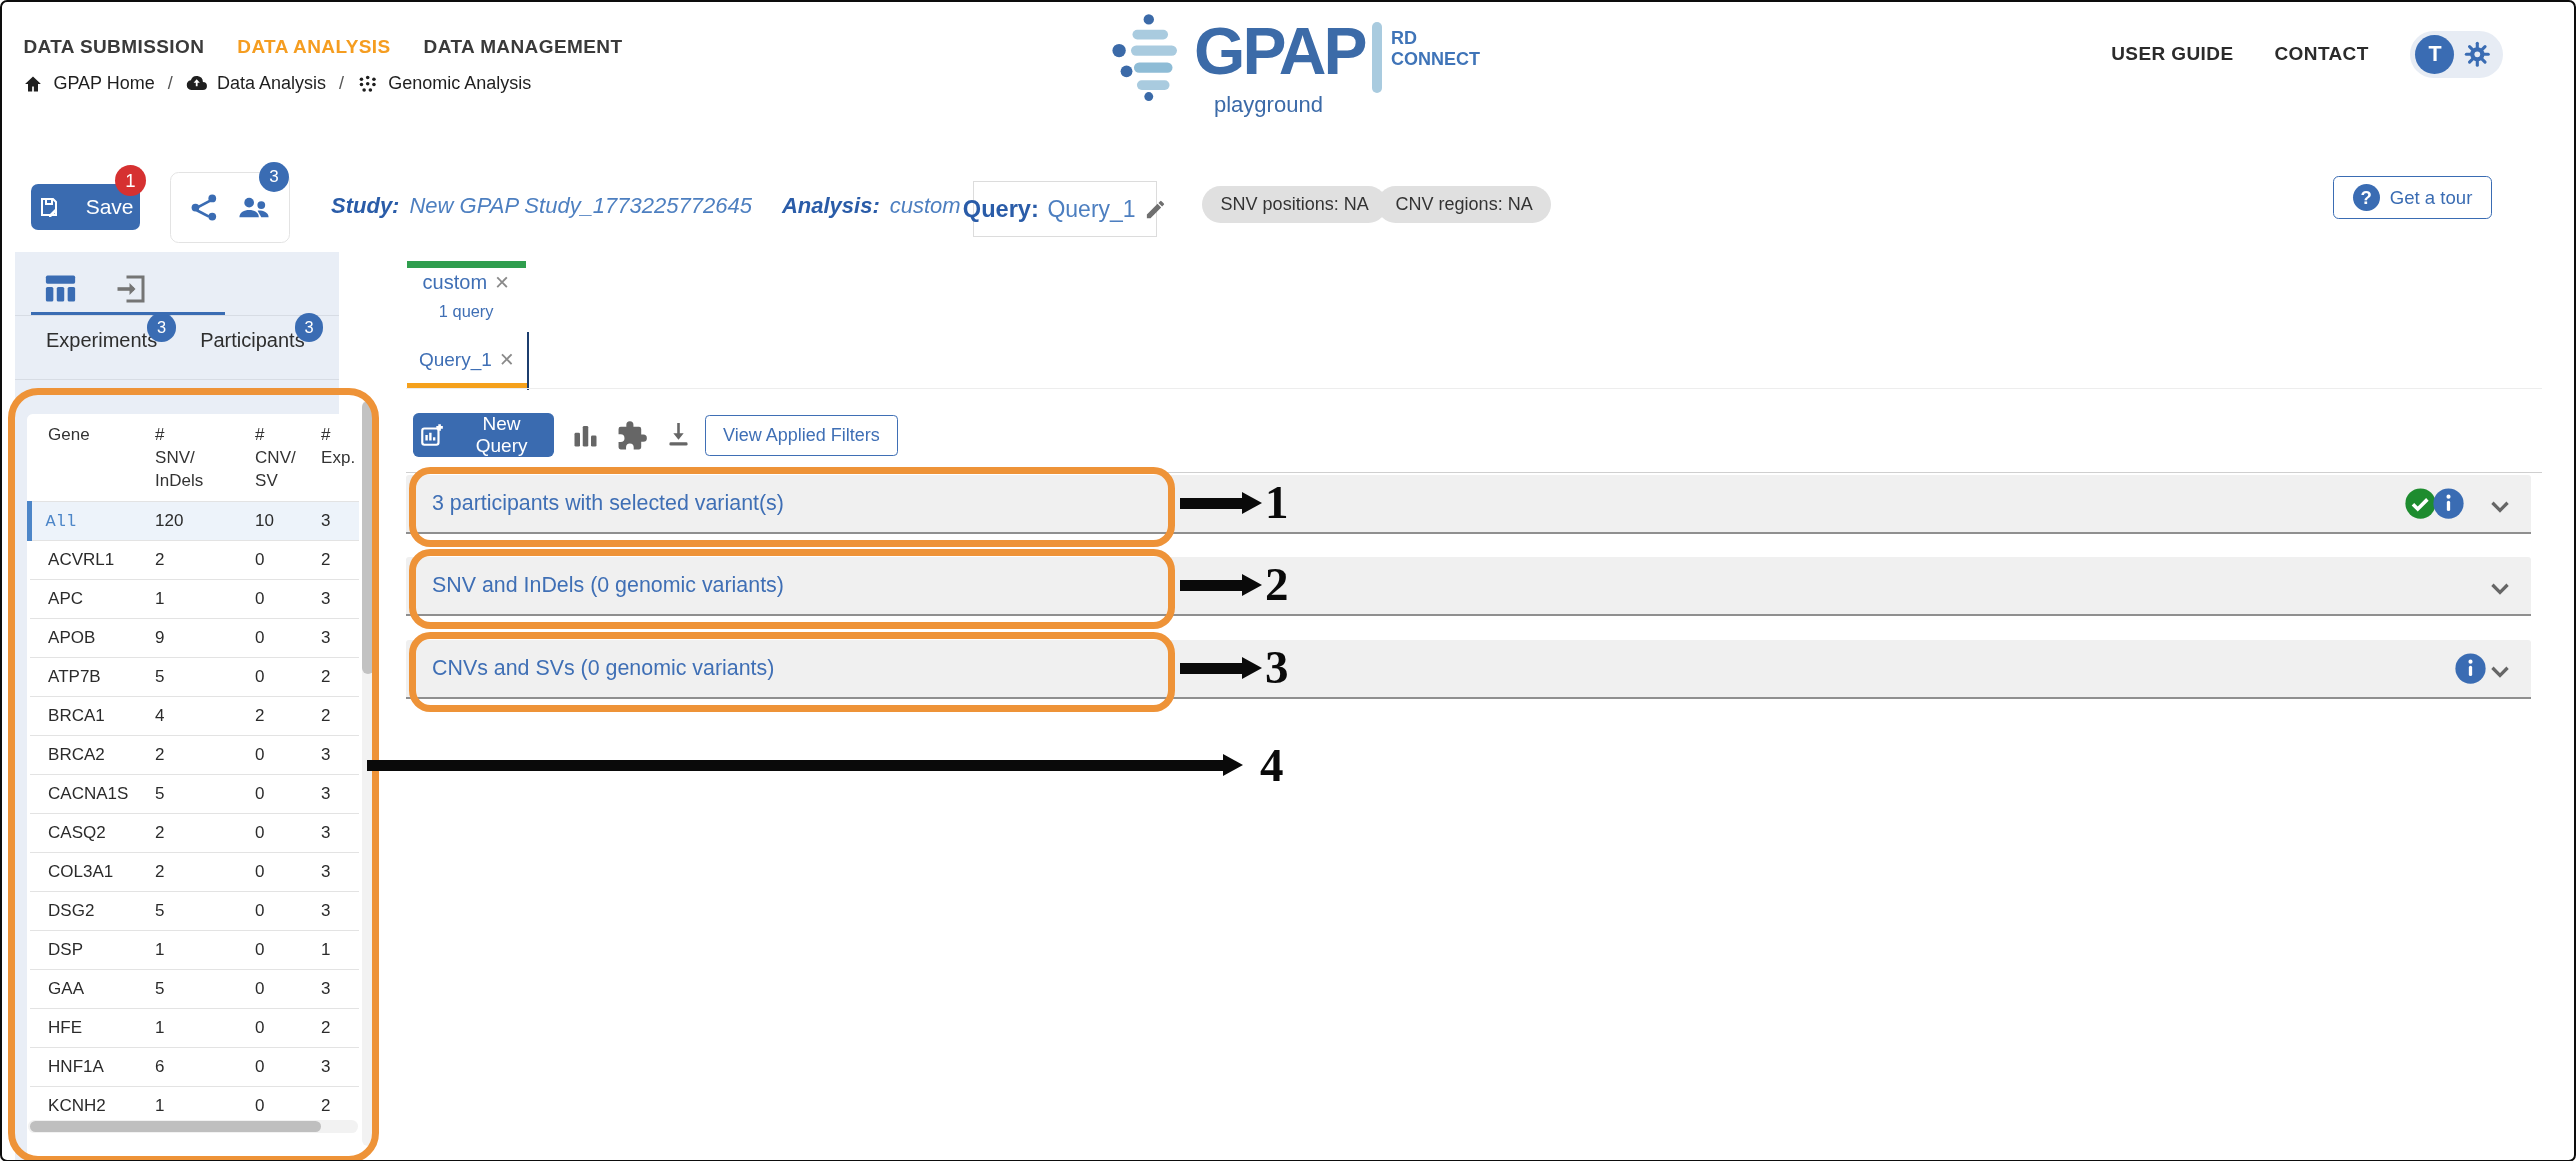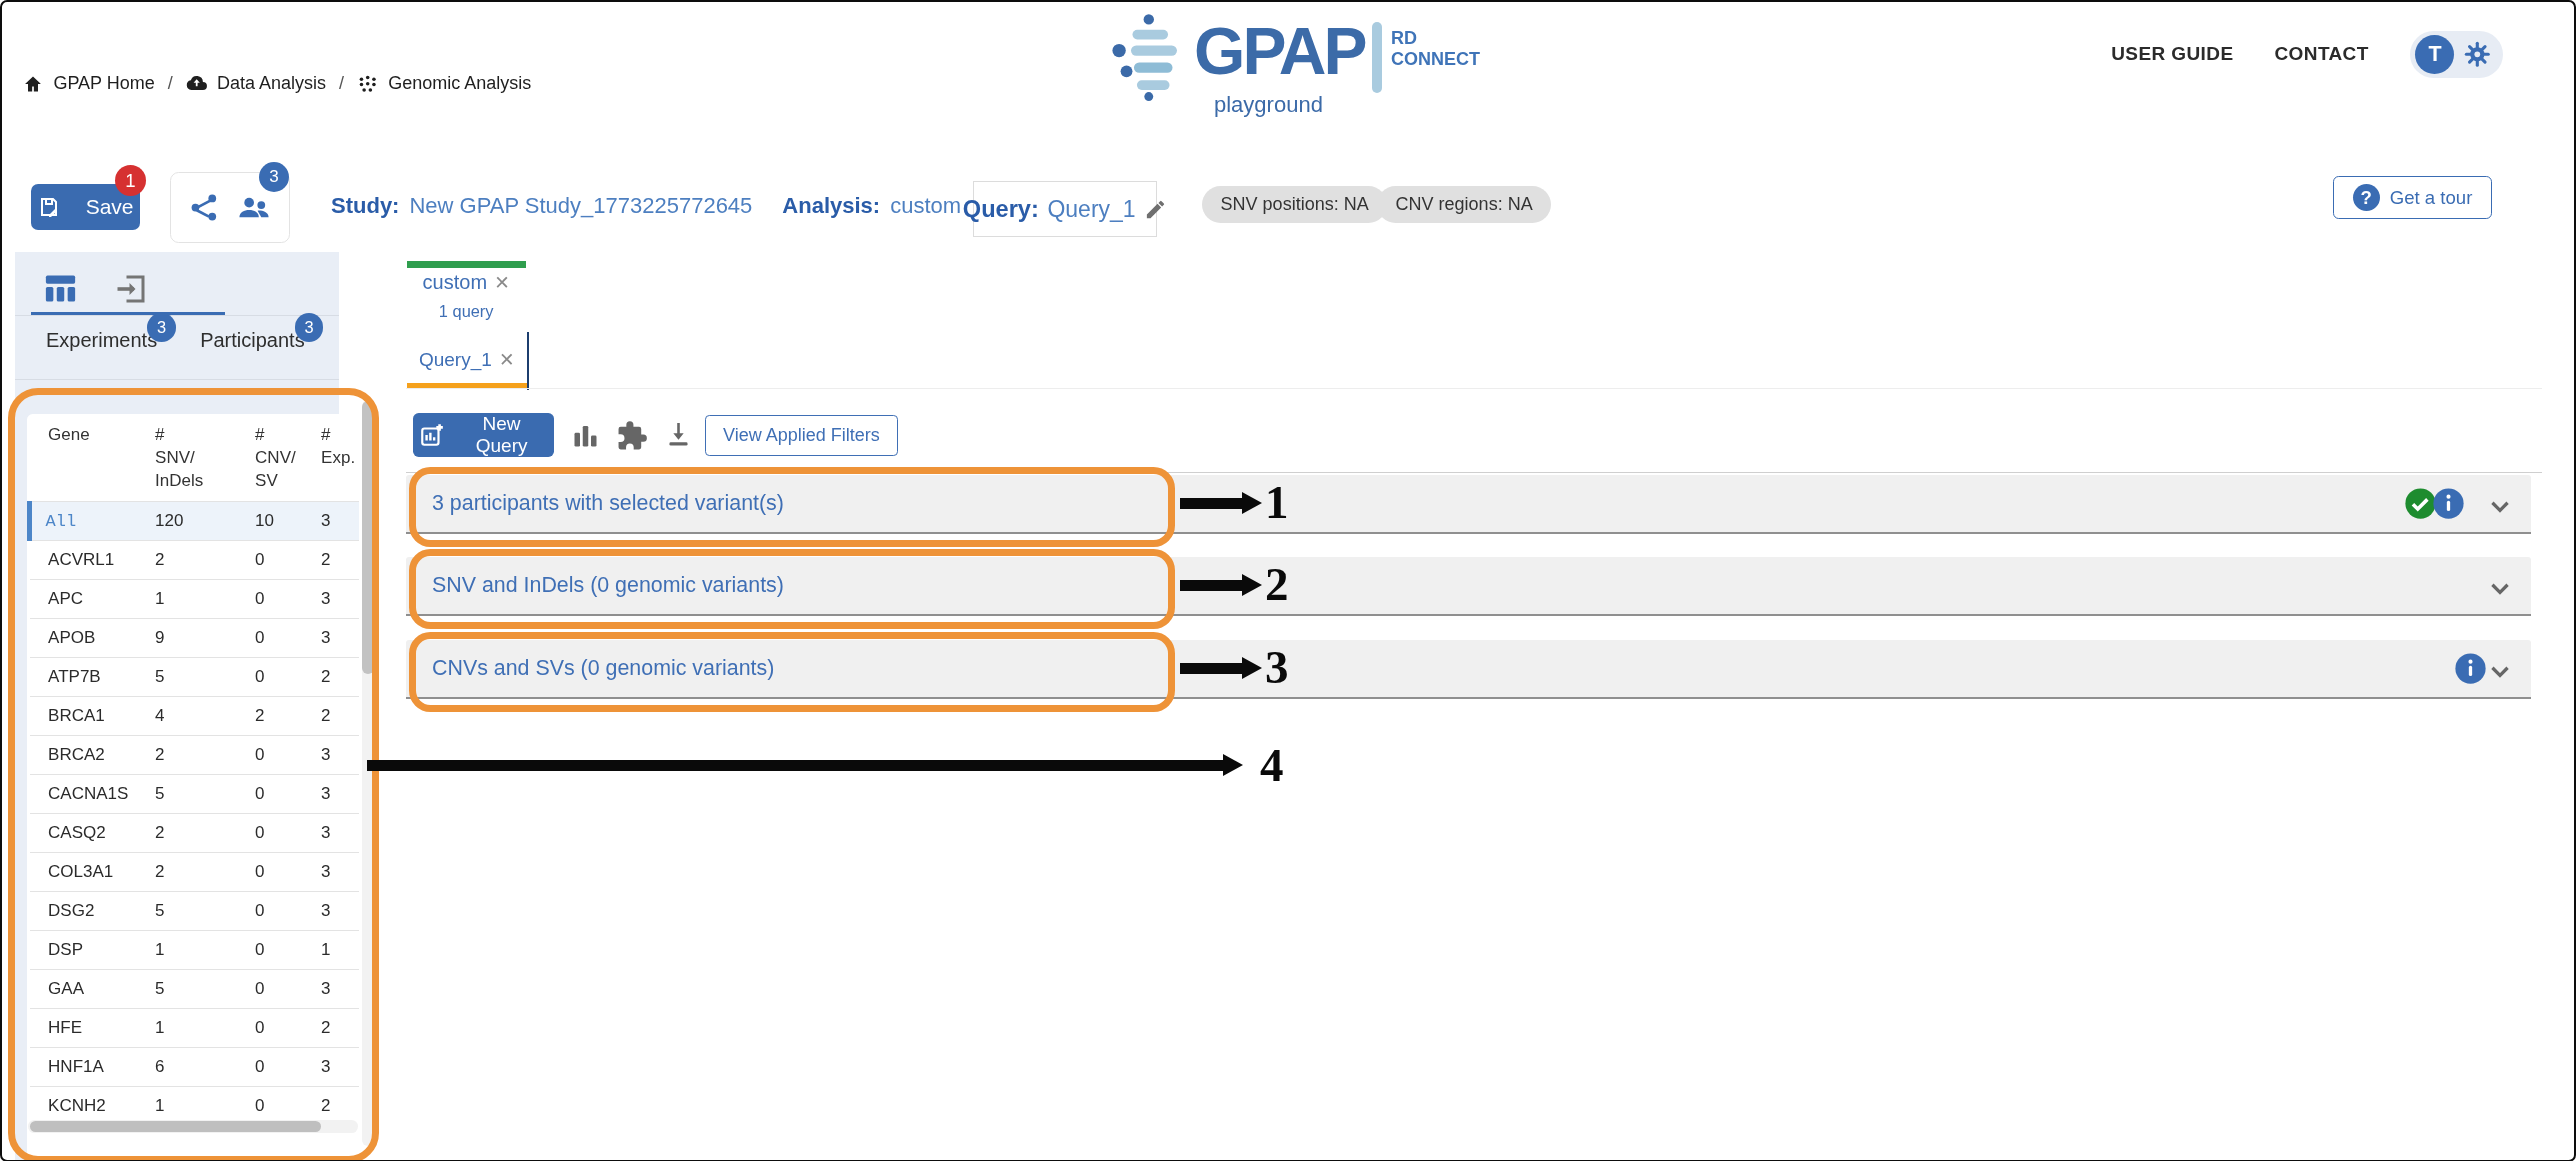--- a/index.html
+++ b/index.html
@@ -31,21 +31,21 @@
   
   .save-btn{position:absolute;left:28.6px;top:182px;width:109px;height:46px;background:#3a6bb0;border:none;
             border-radius:7.1px;color:#fff;font-size:21px;display:flex;align-items:center;justify-content:center;
             gap:25px;cursor:pointer;font-family:inherit;}
   .badge{position:absolute;border-radius:50%;color:#fff;display:flex;align-items:center;justify-content:center;}
   .save-badge{left:113px;top:163px;width:31px;height:31px;background:#d63131;font-size:18.6px;}
   .share-card{position:absolute;left:168px;top:170px;width:118px;height:69px;background:#fff;
               border:1.4px solid #e3e3e3;border-radius:8.6px;display:flex;align-items:center;
               justify-content:space-evenly;}
   .members-badge{left:257px;top:160px;width:30px;height:30px;background:#3a6cb3;font-size:17px;}
-  .study-line{position:absolute;left:329px;top:191px;font-size:22px;display:flex;gap:10px;align-items:center;white-space:nowrap;}
+  .study-line{position:absolute;left:329px;top:191px;font-size:22px;display:flex;gap:10px;align-items:center;white-space:nowrap;font-style:italic;}
   .blab{font-weight:bold;color:#2a5ca8;}
   .bval{color:#4d7fc0;}
   .query-box{position:absolute;left:971px;top:179px;width:182px;height:54px;background:#fff;
              border:1.4px solid #dcdcdc;display:flex;align-items:center;justify-content:center;gap:8.6px;}
   .query-box .blab{font-size:23.6px;}
   .query-box .bval{font-size:23px;}
   .chip{position:absolute;top:184px;height:37px;background:#e0e0e0;border-radius:20px;display:flex;
         align-items:center;padding:0 18.6px;font-size:18px;color:#333;white-space:nowrap;}
   .tour-btn{position:absolute;right:82px;top:174px;height:43px;border:1.4px solid #3a6cb3;border-radius:5.7px;
             background:#fff;color:#3a6cb3;font-size:18.6px;display:flex;align-items:center;gap:10px;
@@ -112,20 +112,25 @@
                border-top:11.4px solid transparent;border-bottom:11.4px solid transparent;}
   .anno-num{position:absolute;font-family:"Liberation Serif",serif;font-size:47px;font-weight:bold;color:#0a0a0a;}
 
   svg{display:block;}
 </style>
 </head>
 <body>
 
 <div class="screen">
 
+  <div class="nav">
+    <span>DATA SUBMISSION</span>
+    <span class="active">DATA ANALYSIS</span>
+    <span>DATA MANAGEMENT</span>
+  </div>
 
   <div class="breadcrumb">
     <span>
       <svg width="20" height="20" viewBox="0 0 24 24" fill="#1f1f1f">
           <path d="M12 3 2.5 12H6v9h5v-6h2v6h5v-9h3.5z"></path>
         </svg>
     </span>
     <span>GPAP Home</span>
     <span class="sep">/</span>
     <span>

